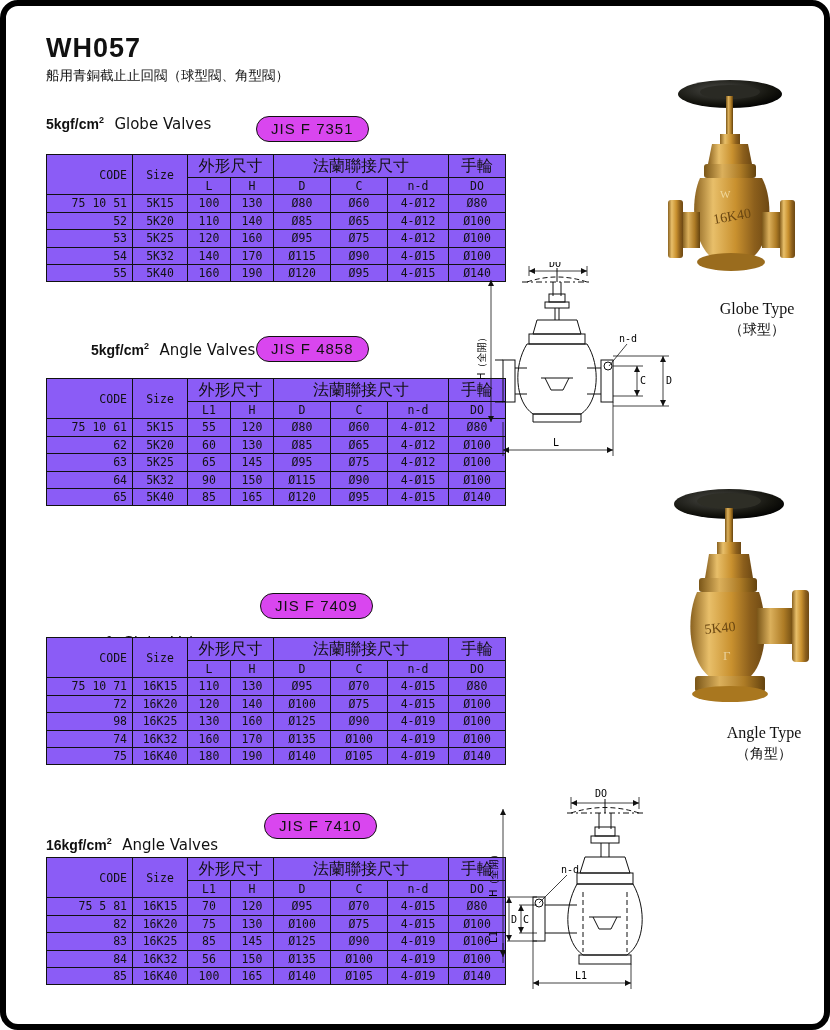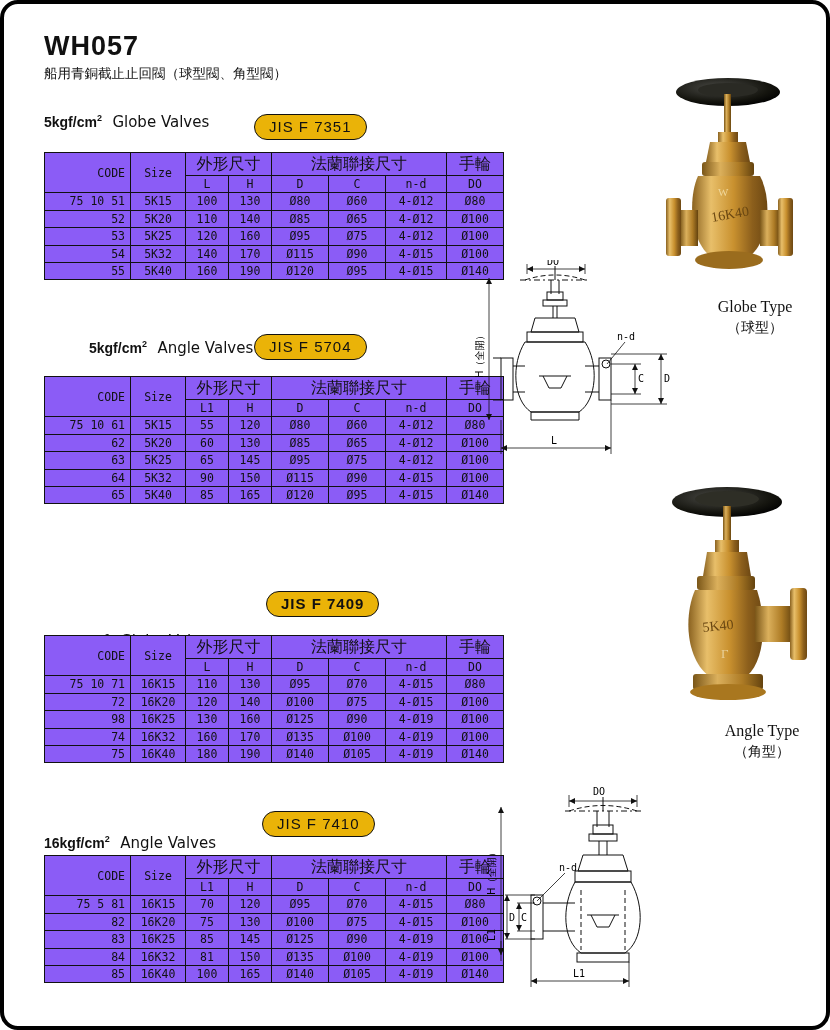--- a/index.html
+++ b/index.html
@@ -7,21 +7,21 @@
     width:830px;height:1030px;
     background:#ffffff;
     font-family:"Liberation Serif", serif;
     color:#111;
     overflow:hidden;
   }
   .page{
     position:relative;
     width:830px;height:1030px;
     box-sizing:border-box;
-    border:4px solid #000000;
+    border:6px solid #000000;
     border-radius:18px;
     background:#fff;
   }
   .inner{
     position:absolute;inset:6px;
     border-radius:14px;
     background:#fff;
   }
 
   
@@ -51,21 +51,21 @@
   .sec-label .sp{font-family:"DejaVu Sans",sans-serif;}
 
   .jis{
     position:absolute;
     border:1.6px solid #111;
     border-radius:14px;
     padding:3px 14px 4px 14px;
     font-family:"Liberation Sans", sans-serif;
     font-size:15px;
     letter-spacing:1px;
-    background:#eab308;
+    background:#d946ef;
     white-space:nowrap;
   }
 
   
   table.spec{
     position:absolute;
     border-collapse:collapse;
     font-family:"DejaVu Sans Mono","Liberation Mono",monospace;
     font-size:11.5px;
     background:#8b5cf6;
@@ -185,21 +185,21 @@
       <td>4-Ø15</td>
       <td>Ø140</td>
     </tr>
   </tbody>
       </table>
 
   <div class="sec-label" style="left:34px;top:329px;margin-left:45px;">
     <b><span>5kgf/cm</span><sup>2</sup></b>
     <span class="sp" style="font-size:15px;margin-left:6px;">Angle Valves</span>
   </div>
-  <div class="jis" style="left:244px;top:324px;">JIS F 5704</div>
+  <div class="jis" style="left:244px;top:324px;">JIS F 4858</div>
 
   <table class="spec" style="left:34px;top:366px;">
     <tbody>
           <tr>
       <td class="code-col" rowspan="2">CODE</td>
       <td class="size-col" rowspan="2">Size</td>
       <td class="hdr-cn" colspan="2">外形尺寸</td>
       <td class="hdr-cn" colspan="3">法蘭聯接尺寸</td>
       <td class="hdr-cn">手輪</td>
     </tr>
@@ -261,21 +261,21 @@
       <td>4-Ø15</td>
       <td>Ø140</td>
     </tr>
   </tbody>
       </table>
 
   <div class="sec-label" style="left:34px;top:622px;">
     <b><span>16kgf/cm</span><sup>2</sup></b>
     <span class="sp" style="font-size:15px;margin-left:6px;">Globe Valves</span>
   </div>
-  <div class="jis" style="left:256px;top:581px;font-weight:bold;">JIS F 7409</div>
+  <div class="jis" style="left:248px;top:581px;">JIS F 7409</div>
 
   <table class="spec" style="left:34px;top:625px;">
     <tbody>
           <tr>
       <td class="code-col" rowspan="2">CODE</td>
       <td class="size-col" rowspan="2">Size</td>
       <td class="hdr-cn" colspan="2">外形尺寸</td>
       <td class="hdr-cn" colspan="3">法蘭聯接尺寸</td>
       <td class="hdr-cn">手輪</td>
     </tr>
@@ -389,21 +389,21 @@
       <td>85</td>
       <td>145</td>
       <td>Ø125</td>
       <td>Ø90</td>
       <td>4-Ø19</td>
       <td>Ø100</td>
     </tr>
     <tr>
       <td class="code-col">84</td>
       <td>16K32</td>
-      <td>81</td>
+      <td>56</td>
       <td>150</td>
       <td>Ø135</td>
       <td>Ø100</td>
       <td>4-Ø19</td>
       <td>Ø100</td>
     </tr>
     <tr>
       <td class="code-col">85</td>
       <td>16K40</td>
       <td>100</td>

